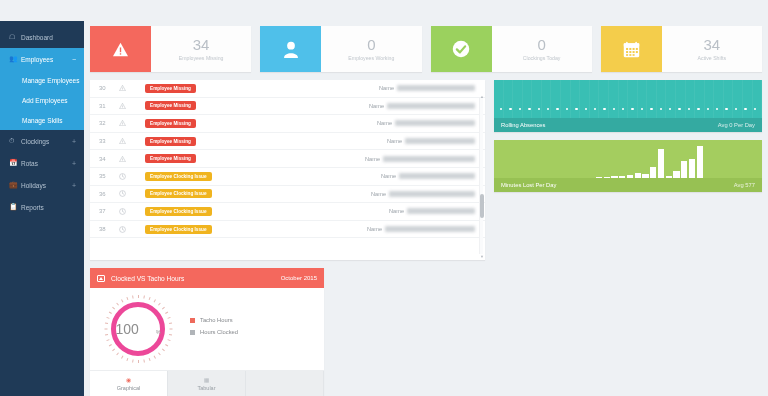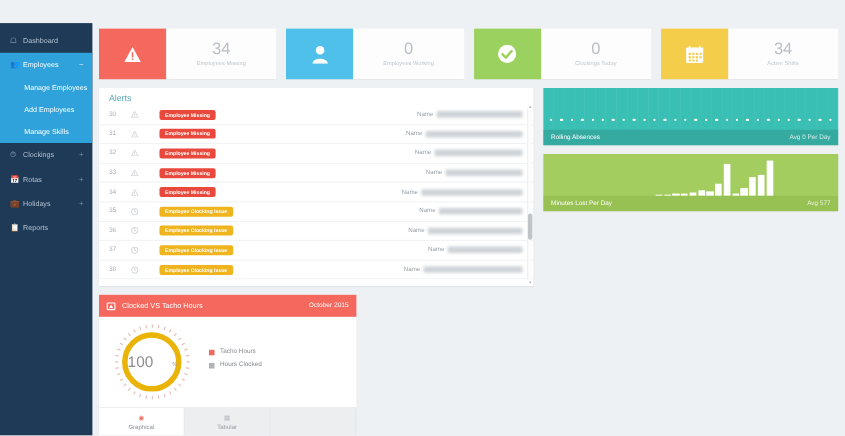--- a/index.html
+++ b/index.html
@@ -168,22 +168,22 @@
   .tacho-head .date { margin-left: auto; font-size: 6px; }
   .tacho-body { height: 82px; display: flex; align-items: center; padding-left: 14px; }
   .donut-wrap { position: relative; width: 68px; height: 68px; }
   .ticks { position: absolute; inset: 0; }
   .ticks i {
     position: absolute; left: 50%; top: 0; width: 1px; height: 3px;
     background: #e4b8b2; transform-origin: 50% 34px; margin-left: -.5px;
   }
   .donut {
     position: absolute; left: 7px; top: 7px; width: 54px; height: 54px;
-    border-radius: 50%; border: 5px solid #eab308;
-    display: flex; align-items: center;  gap: 16px;
+    border-radius: 50%; border: 5px solid #ec4899;
+    display: flex; align-items: center; justify-content: center; gap: 16px;
   }
   .donut .pct { font-size: 14px; color: #8d8d8d; font-weight: 300; }
   .donut .sym { font-size: 5.5px; color: #9b9b9b; margin-left: 1px; align-self: center; padding-top:5px; }
   .legend { margin-left: 18px; }
   .legend div { display: flex; align-items: center; font-size: 5.8px; color: #86898d; margin-bottom: 6px; }
   .legend span.sw { width: 5px; height: 5px; margin-right: 5px; display:block; }
   .sw-red { background: #ee6a5c; } .sw-gray { background: #b0b4b8; }
   .tacho-tabs { display: flex; height: 26px; border-top: 1px solid #eceef0; }
   .ttab {
     flex: 1; display: flex; flex-direction: column; align-items: center; justify-content: center;
@@ -317,21 +317,20 @@
           <div class="cap">Active Shifts</div>
         </div>
       </div>
     </div>
 
     <div class="lower">
 
       <div class="col-left">
 
         <div class="alerts-card">
-          <div class="alerts-title">Alerts</div>
           <div class="alerts-scroll" id="alerts-list">
               <div class="alert-row">
                 <span class="idx">30</span>
                 <span class="ico">
                   <svg width="7" height="6" viewBox="0 0 24 22">
                     <path d="M12 1 L23 21 L1 21 Z" fill="none" stroke="#b9bec4" stroke-width="2"></path>
                     <rect x="11" y="9" width="2" height="6" fill="#b9bec4"></rect>
                     <rect x="11" y="16.5" width="2" height="2" fill="#b9bec4"></rect>
                   </svg>
                 </span>

